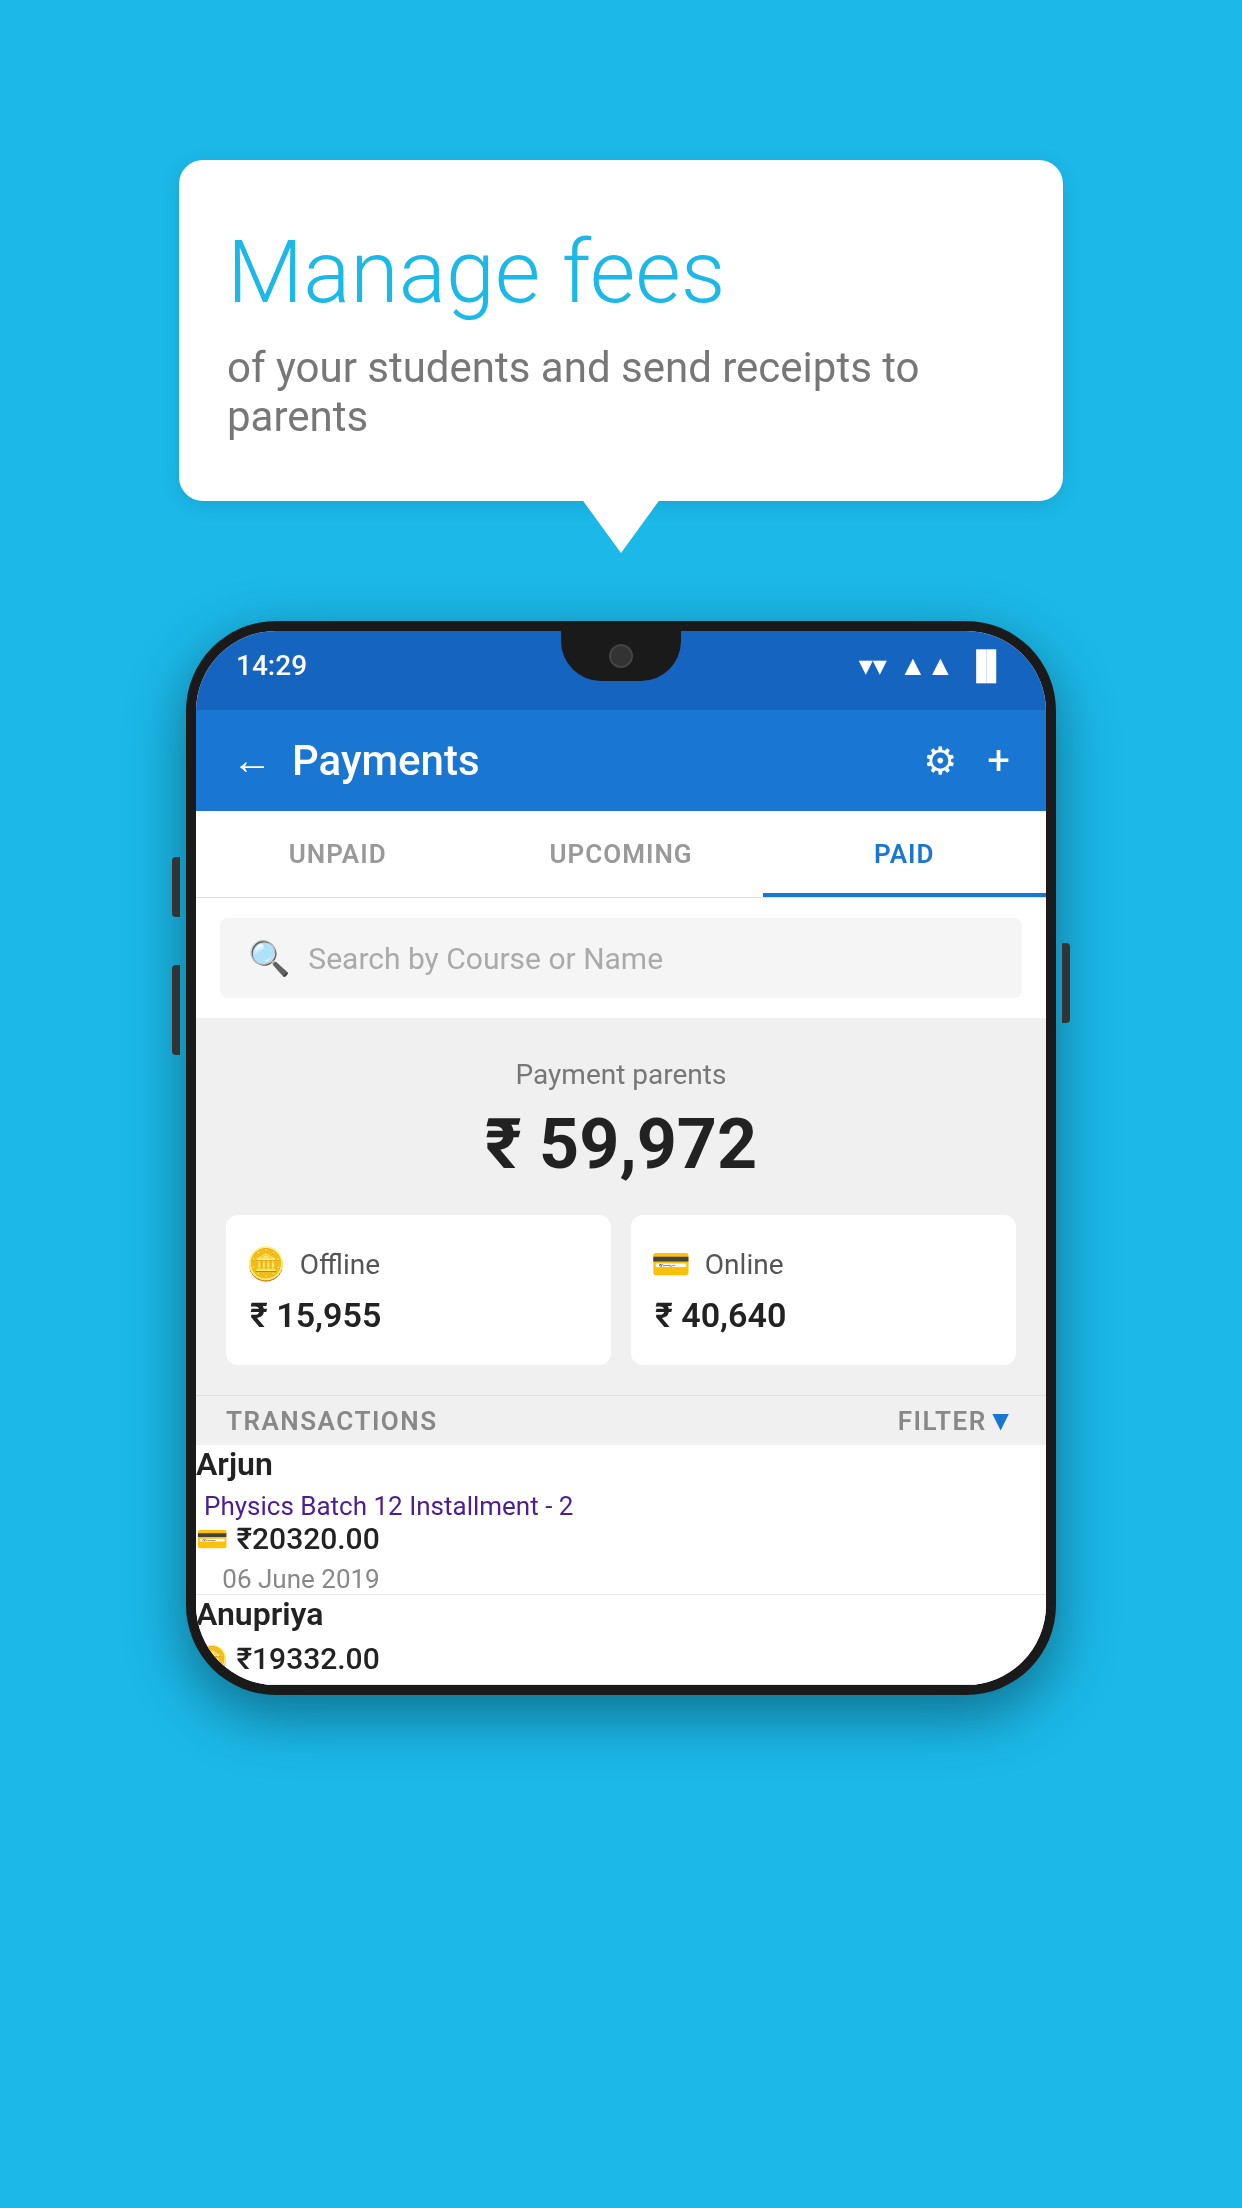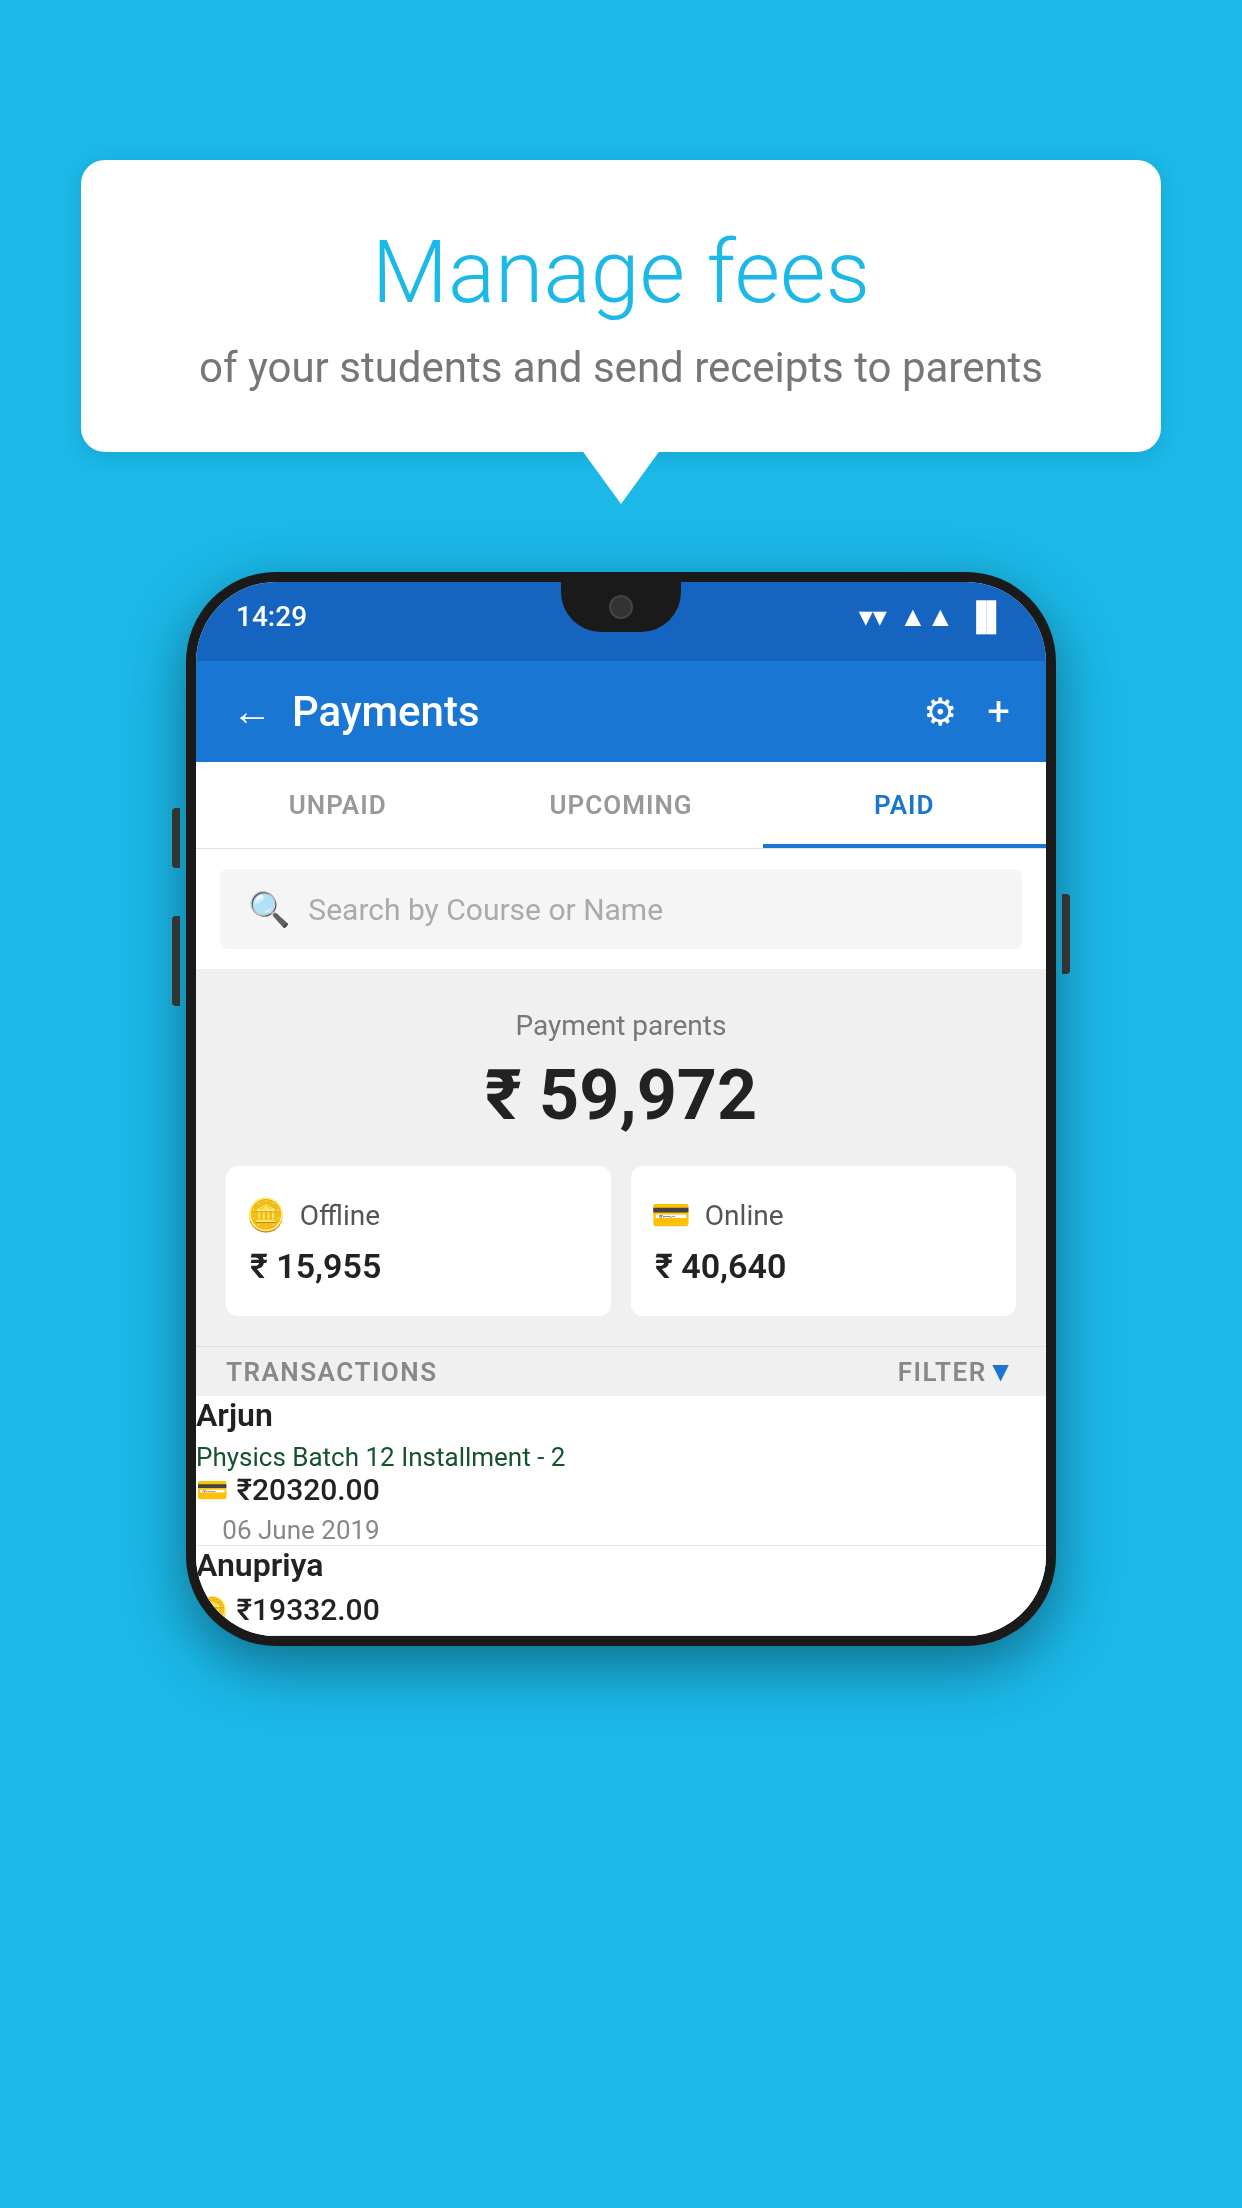--- a/index.html
+++ b/index.html
@@ -15,22 +15,22 @@
       overflow: hidden;
       position: relative;
     }
 
     
     .speech-bubble {
       background: white;
       border-radius: 24px;
       padding: 60px 48px;
       margin-top: 160px;
-      width: 1080px;
-      text-align: center;
+      width: 884px;
+      text-align: left;
       position: relative;
       box-shadow: 0 4px 20px rgba(0,0,0,0.1);
     }
 
     .speech-bubble::after {
       content: '';
       position: absolute;
       bottom: -52px;
       left: 50%;
       transform: translateX(-50%);
@@ -306,21 +306,22 @@
 
     .txn-left {}
     .txn-name {
       font-size: 32px;
       font-weight: 600;
       color: #222;
       margin-bottom: 8px;
     }
     .txn-detail {
       font-size: 26px;
-      color: #14532d;
+      color: #4c1d95;
+      margin-left: 8px;
     }
 
     .txn-right {
       text-align: right;
     }
 
     .txn-amount {
       font-size: 30px;
       color: #222;
       font-weight: 500;

